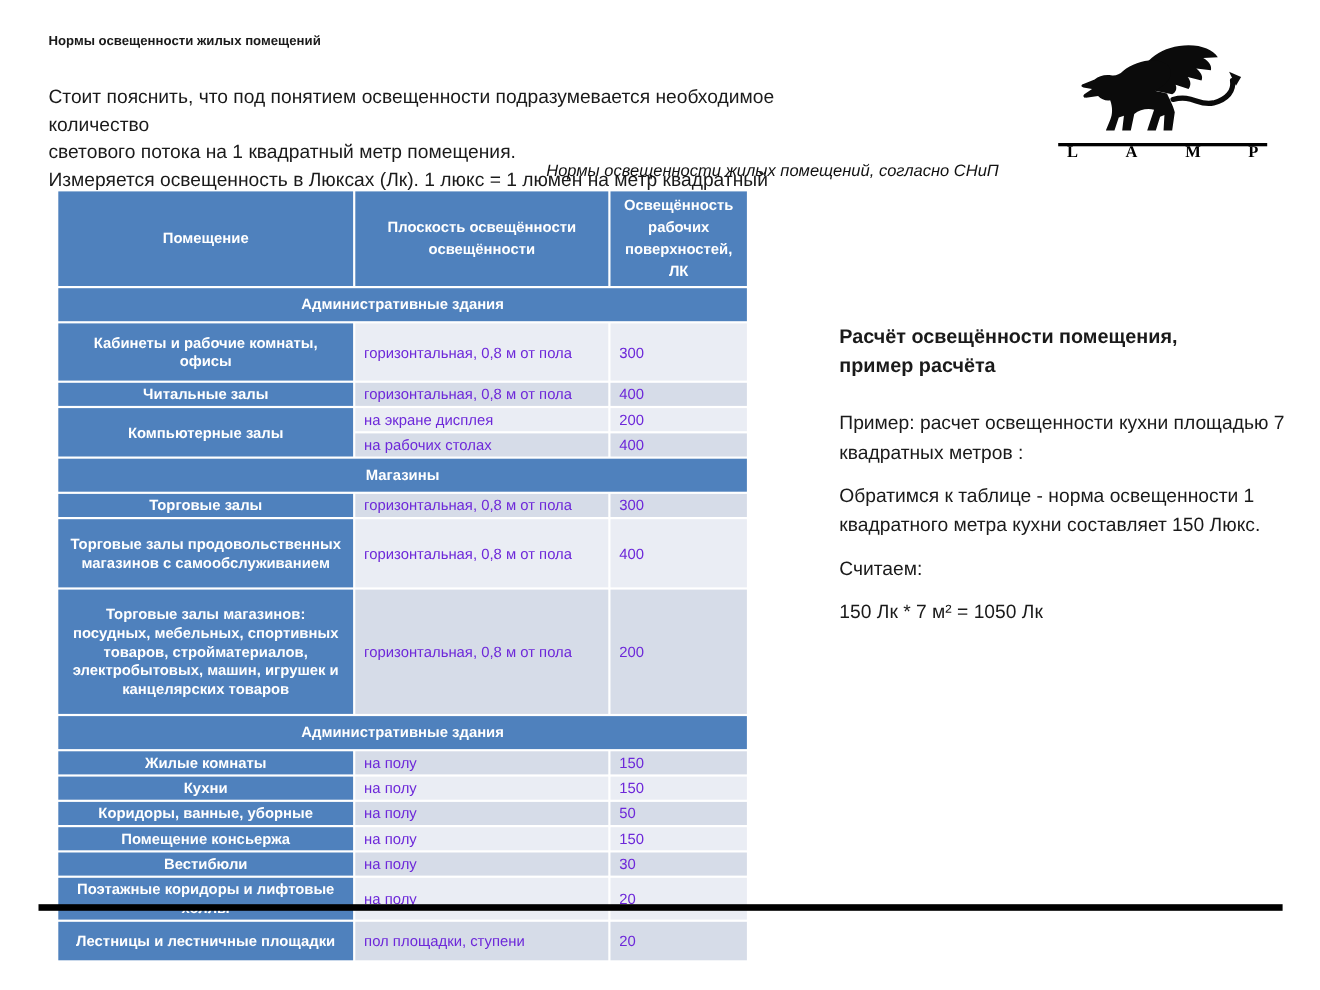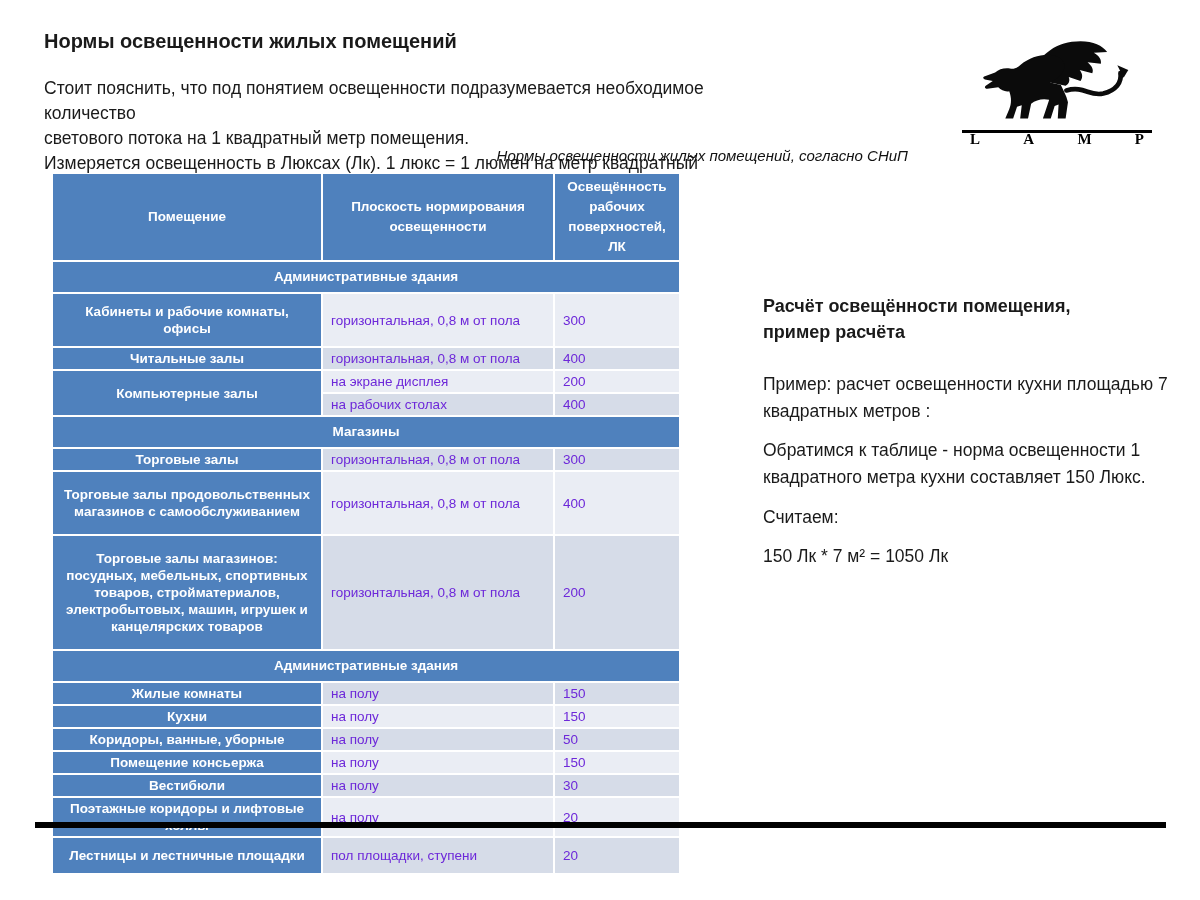--- a/index.html
+++ b/index.html
@@ -1,20 +1,20 @@
 <!DOCTYPE html>
 <html><head>
 <meta charset="utf-8">
 <style>
   html,body{margin:0;padding:0;}
   body{
     width:1200px;height:900px;background:#ffffff;position:relative;overflow:hidden;
     font-family:"Liberation Sans",sans-serif;color:#1a1a1a;
   }
-  .page-title{position:absolute;left:44px;top:30px;font-size:20px;font-weight:bold;}
+  .page-title{position:absolute;left:44px;top:30px;font-size:12px;font-weight:bold;}
   .intro{position:absolute;left:44px;top:76px;width:700px;font-size:17.5px;line-height:1.43;}
   .table-caption{position:absolute;left:40px;top:147px;width:868px;text-align:right;
     font-style:italic;font-size:15px;color:#111;}
   .table-wrap{position:absolute;left:51px;top:172px;}
   table.norms{border-collapse:separate;border-spacing:2px;table-layout:fixed;width:630px;}
   table.norms th,table.norms td{font-size:13.5px;overflow:hidden;}
   th.head{background:var(--blue);color:#fff;font-weight:bold;height:82px;
     padding:2px 8px;text-align:center;vertical-align:middle;line-height:1.5;}
   td.section{background:var(--blue);color:#fff;font-weight:bold;text-align:center;
     padding:7px 4px;line-height:16px;}
@@ -56,21 +56,21 @@
 <div class="table-wrap">
   <table class="norms">
     <colgroup>
       <col style="width:268px">
         <col style="width:230px">
         <col style="width:124px">
     </colgroup>
     <thead>
       <tr id="head-row">
           <th class="head">Помещение</th>
-          <th class="head">Плоскость нормирования освещенности</th>
+          <th class="head">Плоскость освещённости освещённости</th>
           <th class="head">Освещённость рабочих поверхностей, ЛК</th>
         </tr>
     </thead>
     <tbody id="table-body">
         <tr>
           <td class="section" colspan="3">Административные здания</td>
         </tr>
         <tr class="mid">
           <td class="room">Кабинеты и рабочие комнаты, офисы</td>
           <td class="val light">горизонтальная, 0,8 м от пола</td>

